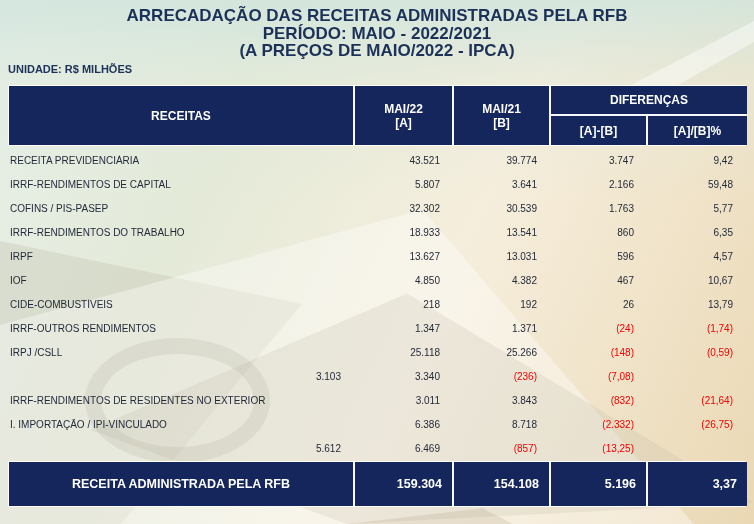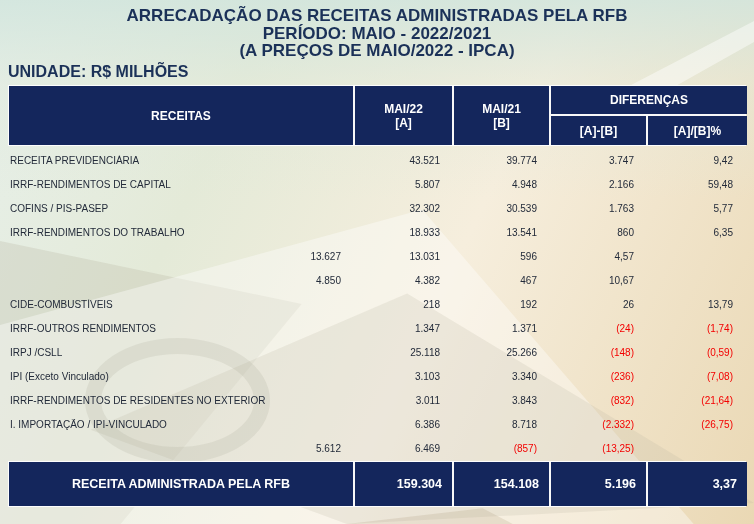--- a/index.html
+++ b/index.html
@@ -27,21 +27,21 @@
     clip-path:polygon(12% 82%,54% 56%,100% 96%,46% 100%);}
   .wm-ring{position:absolute;left:85px;top:338px;width:185px;height:125px;
     border:16px solid rgba(158,156,138,.16);border-radius:50%;}
   .wm-streak-tr{position:absolute;inset:0;background:rgba(255,255,255,.45);
     clip-path:polygon(76% 22%,100% 4%,100% 8%,79% 25%);}
   .wm-streak-b{position:absolute;inset:0;background:rgba(158,138,104,.18);
     clip-path:polygon(46% 100%,64% 97%,68% 100%);}
   
   .title-block{position:absolute;top:7px;left:0;width:100%;text-align:center;
     color:#1b3158;font-weight:700;font-size:17px;line-height:17.5px;}
-  .unit-label{position:absolute;top:63px;left:8px;color:#1b3158;font-weight:700;font-size:16px;}
+  .unit-label{position:absolute;top:63px;left:8px;color:#1b3158;font-weight:700;font-size:11px;}
   
   .tbl{position:absolute;left:8px;top:85px;width:738px;}
   .hdr{
     display:grid;
     grid-template-columns:344px 97px 95px 95px 99px;
     grid-template-rows:28px 29px;
     gap:2px;background:#f8f8f8;border:1px solid #fdfdfd;
   }
   .hdr .cell{
     background:var(--navy);color:#fff;font-weight:700;font-size:12px;
@@ -114,21 +114,21 @@
     <div class="lbl">RECEITA PREVIDENCIÁRIA</div>
     <div class="num">43.521</div>
     <div class="num">39.774</div>
     <div class="num can-neg">3.747</div>
     <div class="num can-neg">9,42</div>
   </div>
 
   <div class="drow">
     <div class="lbl">IRRF-RENDIMENTOS DE CAPITAL</div>
     <div class="num">5.807</div>
-    <div class="num">4.948</div>
+    <div class="num">3.641</div>
     <div class="num can-neg">2.166</div>
     <div class="num can-neg">59,48</div>
   </div>
 
   <div class="drow">
     <div class="lbl">COFINS / PIS-PASEP</div>
     <div class="num">32.302</div>
     <div class="num">30.539</div>
     <div class="num can-neg">1.763</div>
     <div class="num can-neg">5,77</div>
@@ -136,27 +136,29 @@
 
   <div class="drow">
     <div class="lbl">IRRF-RENDIMENTOS DO TRABALHO</div>
     <div class="num">18.933</div>
     <div class="num">13.541</div>
     <div class="num can-neg">860</div>
     <div class="num can-neg">6,35</div>
   </div>
 
   <div class="drow">
+    <div class="lbl">IRPF</div>
     <div class="num">13.627</div>
     <div class="num">13.031</div>
     <div class="num can-neg">596</div>
     <div class="num can-neg">4,57</div>
   </div>
 
   <div class="drow">
+    <div class="lbl">IOF</div>
     <div class="num">4.850</div>
     <div class="num">4.382</div>
     <div class="num can-neg">467</div>
     <div class="num can-neg">10,67</div>
   </div>
 
   <div class="drow">
     <div class="lbl">CIDE-COMBUSTÍVEIS</div>
     <div class="num">218</div>
     <div class="num">192</div>
@@ -174,21 +176,20 @@
 
   <div class="drow">
     <div class="lbl">IRPJ /CSLL</div>
     <div class="num">25.118</div>
     <div class="num">25.266</div>
     <div class="num can-neg neg">(148)</div>
     <div class="num can-neg neg">(0,59)</div>
   </div>
 
   <div class="drow">
-    <div class="lbl">IPI (Exceto Vinculado)</div>
     <div class="num">3.103</div>
     <div class="num">3.340</div>
     <div class="num can-neg neg">(236)</div>
     <div class="num can-neg neg">(7,08)</div>
   </div>
 
   <div class="drow">
     <div class="lbl">IRRF-RENDIMENTOS DE RESIDENTES NO EXTERIOR</div>
     <div class="num">3.011</div>
     <div class="num">3.843</div>

